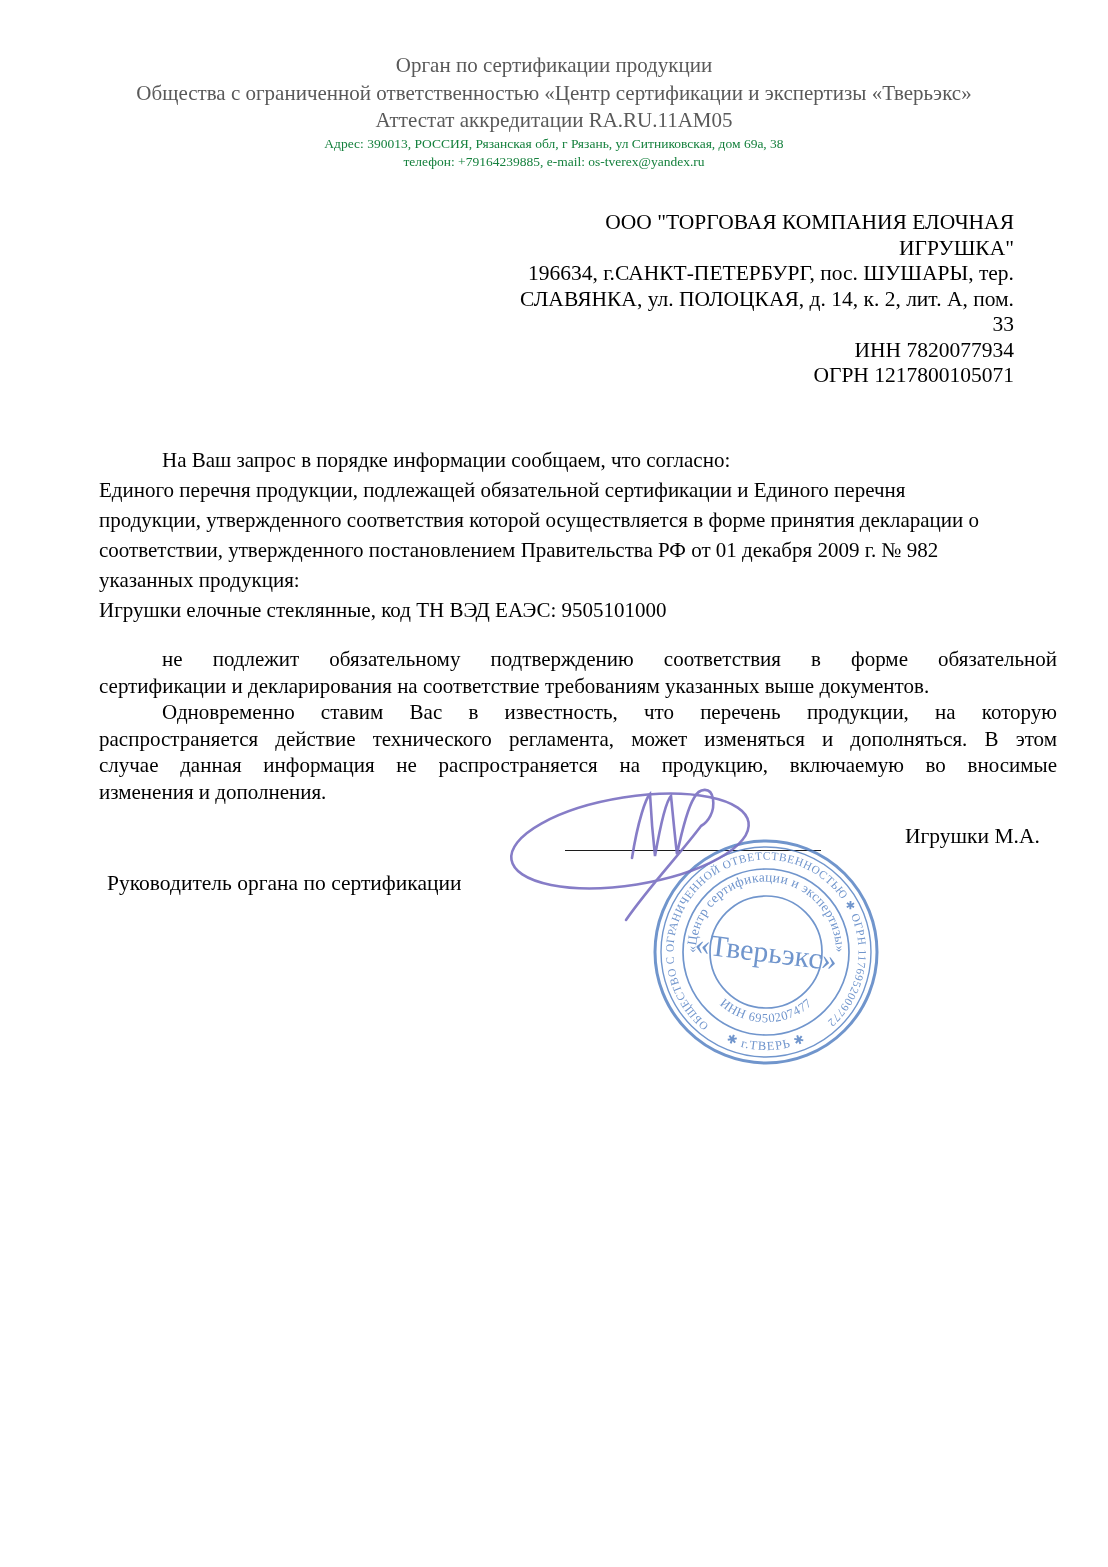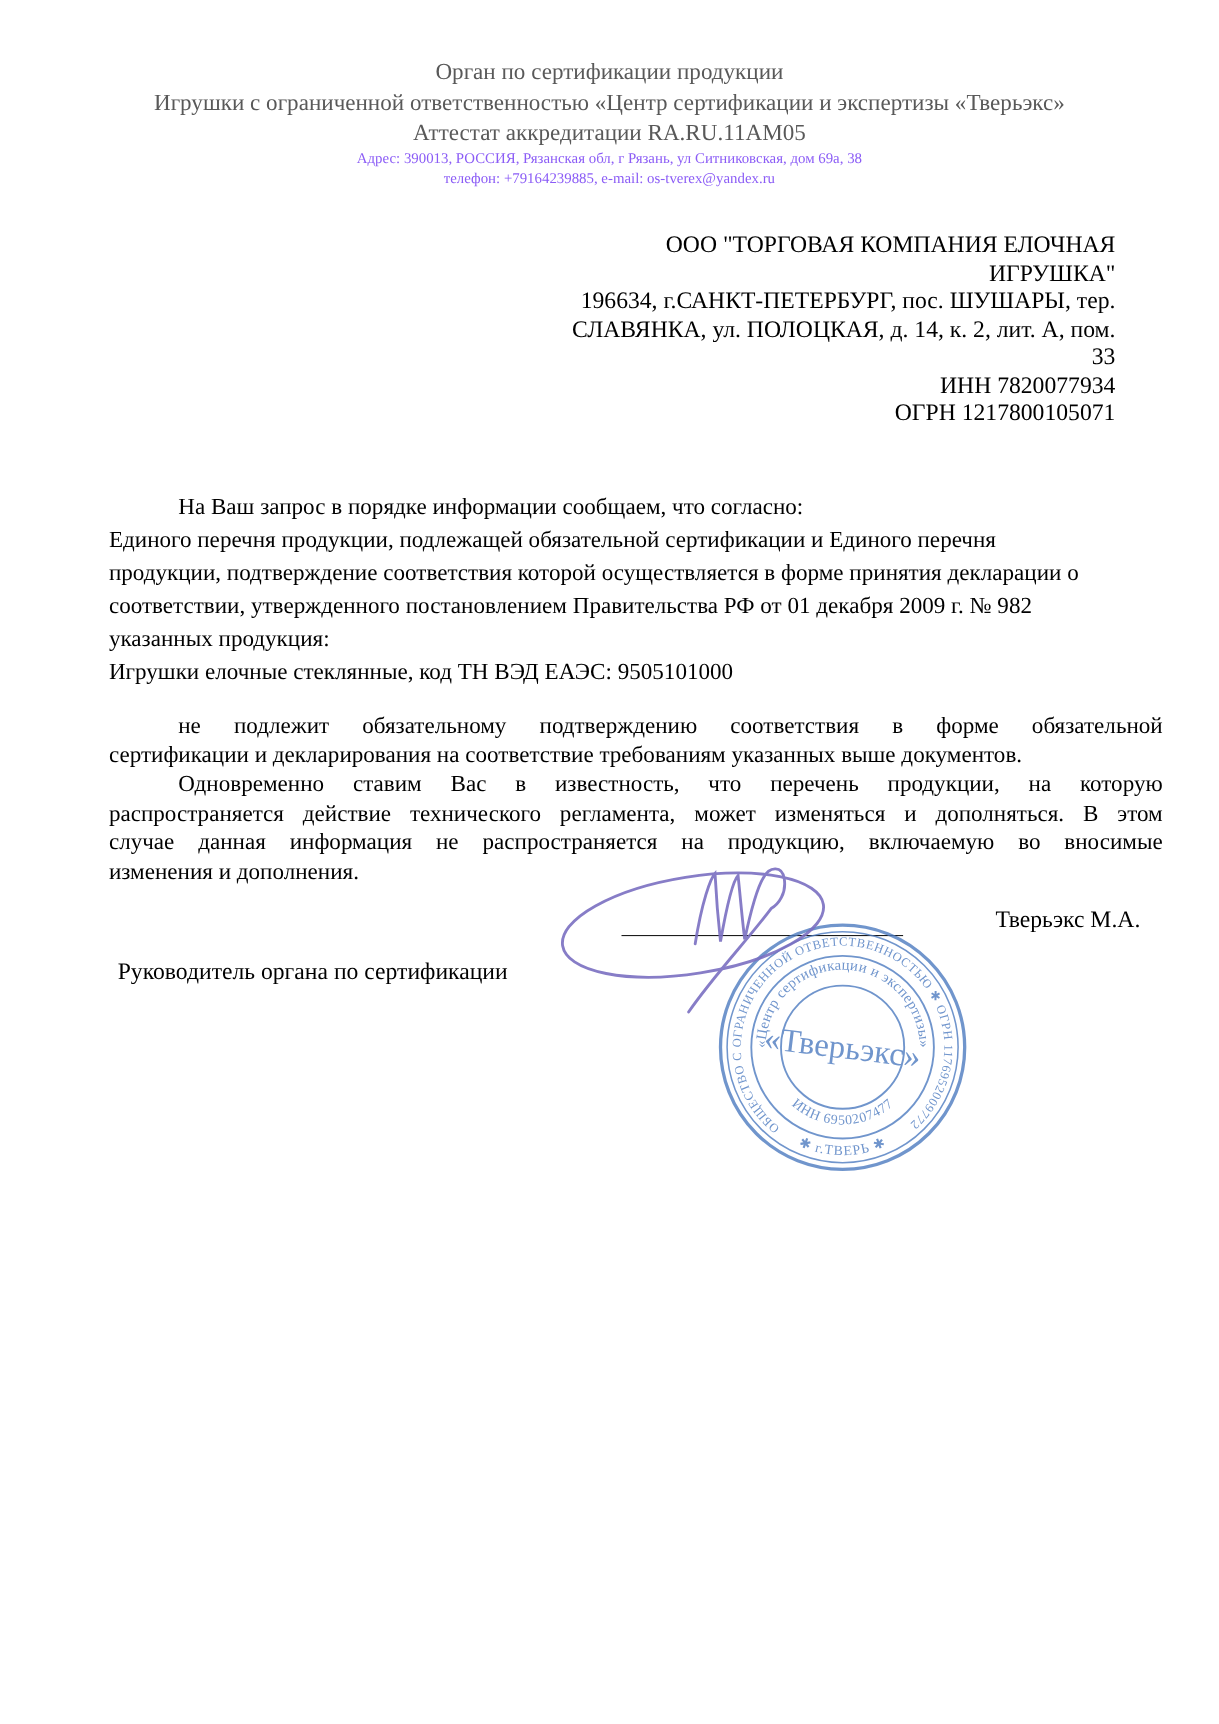--- a/index.html
+++ b/index.html
@@ -7,21 +7,21 @@
     position:relative;
     width:1086px; height:1567px;
     background:#ffffff;
     font-family:"Liberation Serif", serif;
     color:#000;
     overflow:hidden;
   }
   
   .letterhead { position:absolute; top:52px; left:0; width:1108px; text-align:center; }
   .h-line { font-size:21px; line-height:27.5px; color:#595959; white-space:nowrap; }
-  .h-sub  { font-size:13.5px; line-height:18px; color:#8b5cf6; white-space:nowrap; }
+  .h-sub  { font-size:13.5px; line-height:18px; color:#15803d; white-space:nowrap; }
   .h-sub:first-of-type { margin-top:6px; }
 
   
   .ref { position:absolute; left:107px; top:206px; font-size:21.5px; line-height:32px; }
 
   
   .recipient { position:absolute; top:210px; right:72px; width:610px; text-align:right;
                font-size:21.5px; line-height:25.5px; }
   .recipient div { white-space:nowrap; }
 
@@ -43,61 +43,61 @@
   .stamp { position:absolute; left:646px; top:832px; width:240px; height:240px; }
   .autograph { position:absolute; left:480px; top:768px; width:340px; height:240px; }
 </style>
 </head>
 <body>
 
 <div class="page">
 
   <div class="letterhead">
     <div class="h-line">Орган по сертификации продукции</div>
-    <div class="h-line">Игрушки с ограниченной ответственностью «Центр сертификации и экспертизы «Тверьэкс»</div>
+    <div class="h-line">Общества с ограниченной ответственностью «Центр сертификации и экспертизы «Тверьэкс»</div>
     <div class="h-line">Аттестат аккредитации RA.RU.11АМ05</div>
     <div class="h-sub">Адрес: 390013, РОССИЯ, Рязанская обл, г Рязань, ул Ситниковская, дом 69а, 38</div>
     <div class="h-sub">телефон: +79164239885, e-mail: os-tverex@yandex.ru</div>
   </div>
 
 
   <div class="recipient">
     <div>ООО "ТОРГОВАЯ КОМПАНИЯ ЕЛОЧНАЯ</div>
     <div>ИГРУШКА"</div>
     <div>196634, г.САНКТ-ПЕТЕРБУРГ, пос. ШУШАРЫ, тер.</div>
     <div>СЛАВЯНКА, ул. ПОЛОЦКАЯ, д. 14, к. 2, лит. А, пом.</div>
     <div>33</div>
     <div>ИНН 7820077934</div>
     <div>ОГРН 1217800105071</div>
   </div>
 
   <div class="body-text">
     <div class="p1">
       <div class="bl indent">На Ваш запрос в порядке информации сообщаем, что согласно:</div>
       <div class="bl">Единого перечня продукции, подлежащей обязательной сертификации и Единого перечня</div>
-      <div class="bl">продукции, подтверждение соответствия которой осуществляется в форме принятия декларации о</div>
+      <div class="bl">продукции, утвержденного соответствия которой осуществляется в форме принятия декларации о</div>
       <div class="bl">соответствии, утвержденного постановлением Правительства РФ от 01 декабря 2009 г. № 982</div>
       <div class="bl">указанных продукция:</div>
       <div class="bl">Игрушки елочные стеклянные, код ТН ВЭД ЕАЭС: 9505101000</div>
     </div>
     <div class="p2 p23">
       <div class="bl indent j">не подлежит обязательному подтверждению соответствия в форме обязательной</div>
       <div class="bl">сертификации и декларирования на соответствие требованиям указанных выше документов.</div>
     </div>
     <div class="p3 p23">
       <div class="bl indent j">Одновременно ставим Вас в известность, что перечень продукции, на которую</div>
       <div class="bl j">распространяется действие технического регламента, может изменяться и дополняться. В этом</div>
       <div class="bl j">случае данная информация не распространяется на продукцию, включаемую во вносимые</div>
       <div class="bl">изменения и дополнения.</div>
     </div>
   </div>
 
   <div class="sig-title">Руководитель органа по сертификации</div>
   <div class="sig-line"></div>
-  <div class="sig-name">Тверьэкс М.А.</div>
+  <div class="sig-name">Игрушки М.А.</div>
 
   <svg class="stamp" viewBox="0 0 240 240">
     <defs>
       <path id="arc-outer" d="M -57,73 A 92.5,92.5 0 1 1 57,73"></path>
       <path id="arc-outer-bottom" d="M -62,76 A 98,98 0 0 0 62,76"></path>
       <path id="arc-inner" d="M -63,30 A 70,70 0 1 1 63,30"></path>
       <path id="arc-inner-bottom" d="M -53,46 A 70,70 0 0 0 53,46"></path>
     </defs>
     <g transform="translate(120,120)" opacity="0.8">
       <g fill="none" stroke="#4d7bc0">

